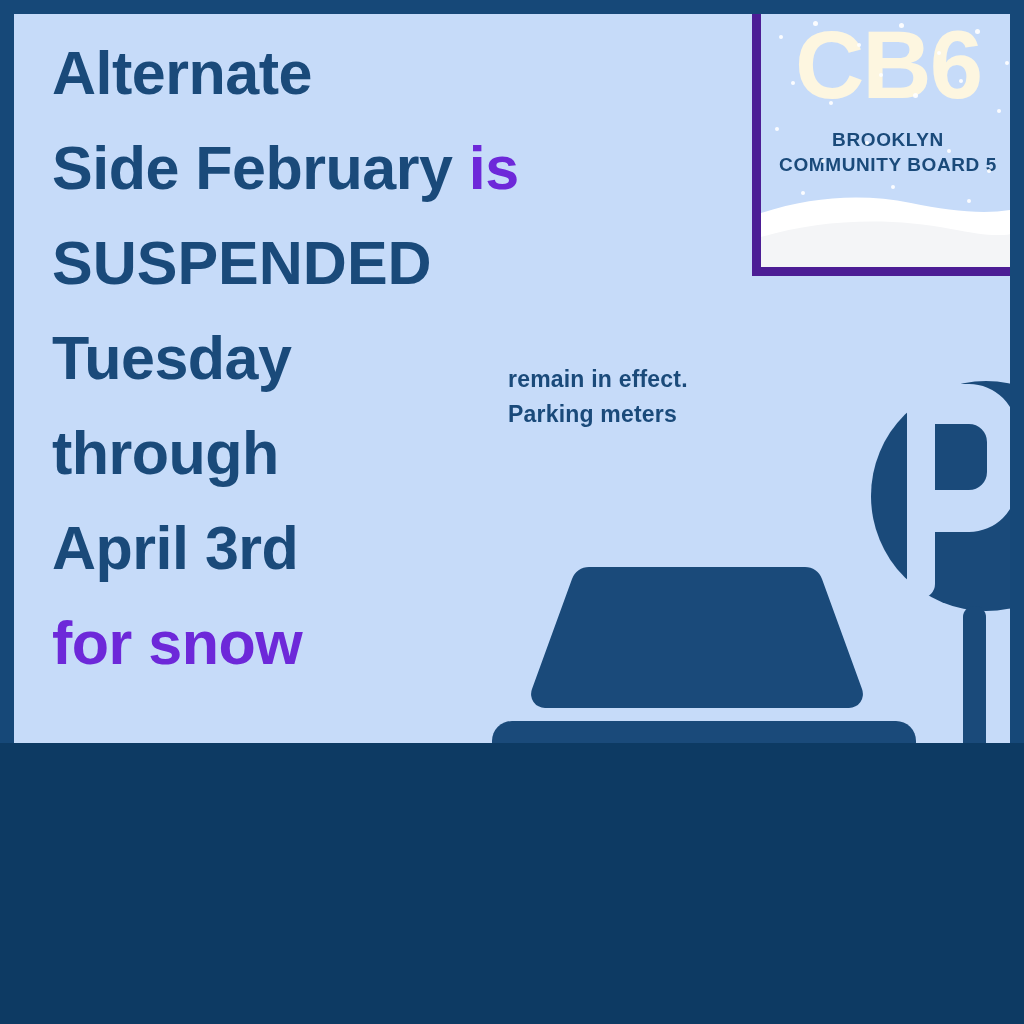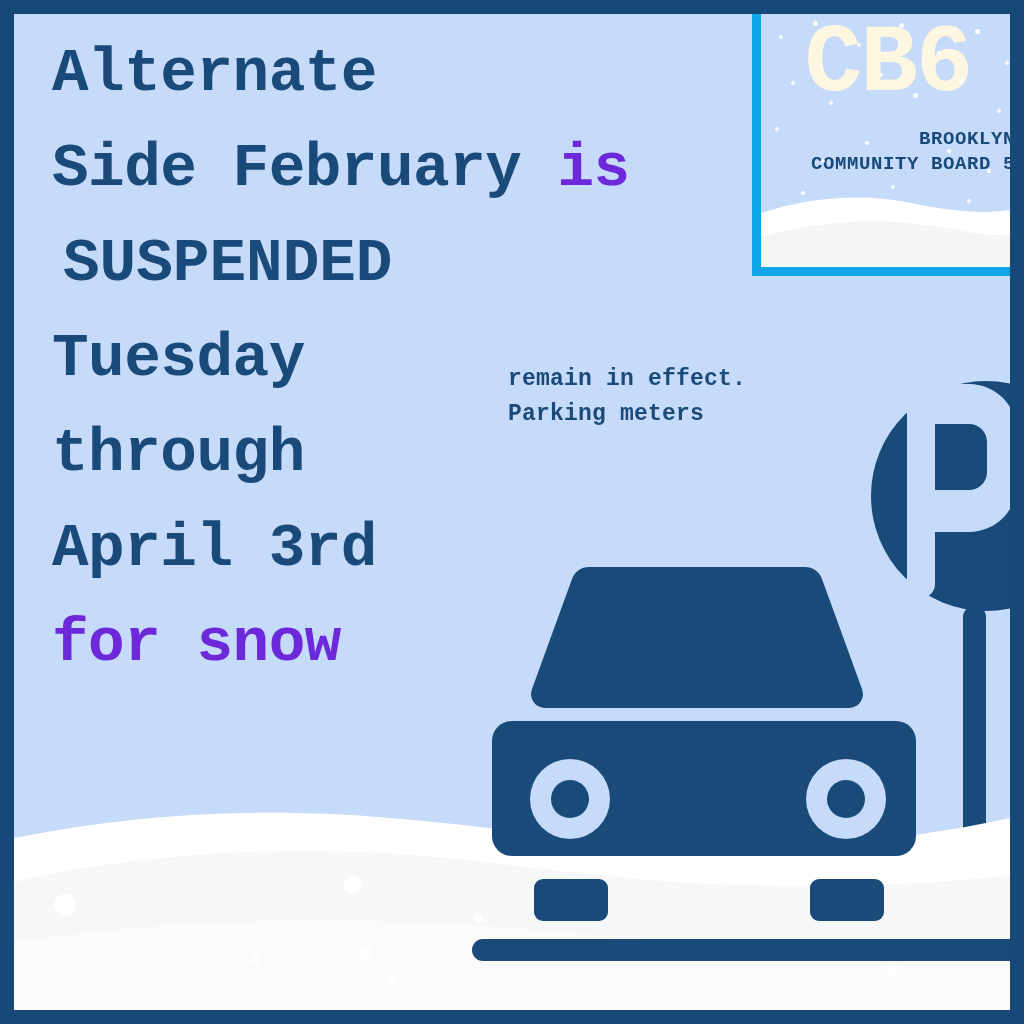--- a/index.html
+++ b/index.html
@@ -1,20 +1,20 @@
 <!DOCTYPE html>
 <html><head>
 <meta charset="utf-8">
 <style>
   html,body{margin:0;padding:0;background:#0d3a63;}
   *{box-sizing:border-box;}
   #poster{
-    position:relative;width:1024px;height:1024px;overflow:hidden;
+    position:relative;width:1024px;height:743px;overflow:hidden;
     background:#164878;
-    font-family:Liberation Mono, monospace;
+    font-family:Liberation Sans, sans-serif;
   }
   
   #canvas{
     position:absolute;left:14px;top:14px;width:996px;height:996px;
     background:#c6dbf9;overflow:hidden;
   }
 
   
   .snow-layer{position:absolute;left:0;width:100%;}
   #snow-a{bottom:0;height:250px;}
@@ -23,44 +23,44 @@
 
   .flake{position:absolute;border-radius:50%;background:#ffffff;opacity:.92;}
 
   
   #headline{
     position:absolute;left:38px;top:12px;width:520px;
     font-size:61px;line-height:95px;font-weight:bold;
     color:#1a4a7a;letter-spacing:-.5px;
   }
   #headline .cream{color:#6d28d9;}
-  #headline .caps{letter-spacing:0px;margin-left:11px;}
+  #headline .caps{letter-spacing:0px;}
   #headline .dot{color:#1a4a7a;}
   .hl-line{white-space:nowrap;}
 
   
   #meters{
     position:absolute;left:494px;top:348px;width:280px;
     font-size:23px;line-height:35px;font-weight:bold;color:#1a4a7a;
     letter-spacing:.2px;
   }
 
   
   #logo-box{
     position:absolute;left:738px;top:-14px;width:272px;height:276px;
-    border:9px solid #0ea5e9;background:#701a75;overflow:hidden;
+    border:9px solid #4c1d95;background:#701a75;overflow:hidden;
   }
   #logo-inner{position:absolute;inset:0;overflow:hidden;background:#c6dbf9;}
   #cb6{
     position:absolute;left:0;right:0;top:4px;text-align:center;
     font-size:96px;font-weight:bold;color:#fdf6e0;letter-spacing:-2px;
     line-height:104px;
   }
   #logo-sub{
-    position:absolute;left:0;right:0;top:118px;text-align:right;
+    position:absolute;left:0;right:0;top:118px;text-align:center;
     color:#1a4a7a;font-weight:bold;font-size:19px;line-height:25px;
     letter-spacing:.6px;
   }
   .logo-snow{position:absolute;left:0;width:100%;}
   #logo-snow-a{bottom:0;height:84px;}
   #logo-snow-b{bottom:0;height:56px;}
 
   
   #car{position:absolute;left:0;top:0;width:996px;height:996px;pointer-events:none;}
 

